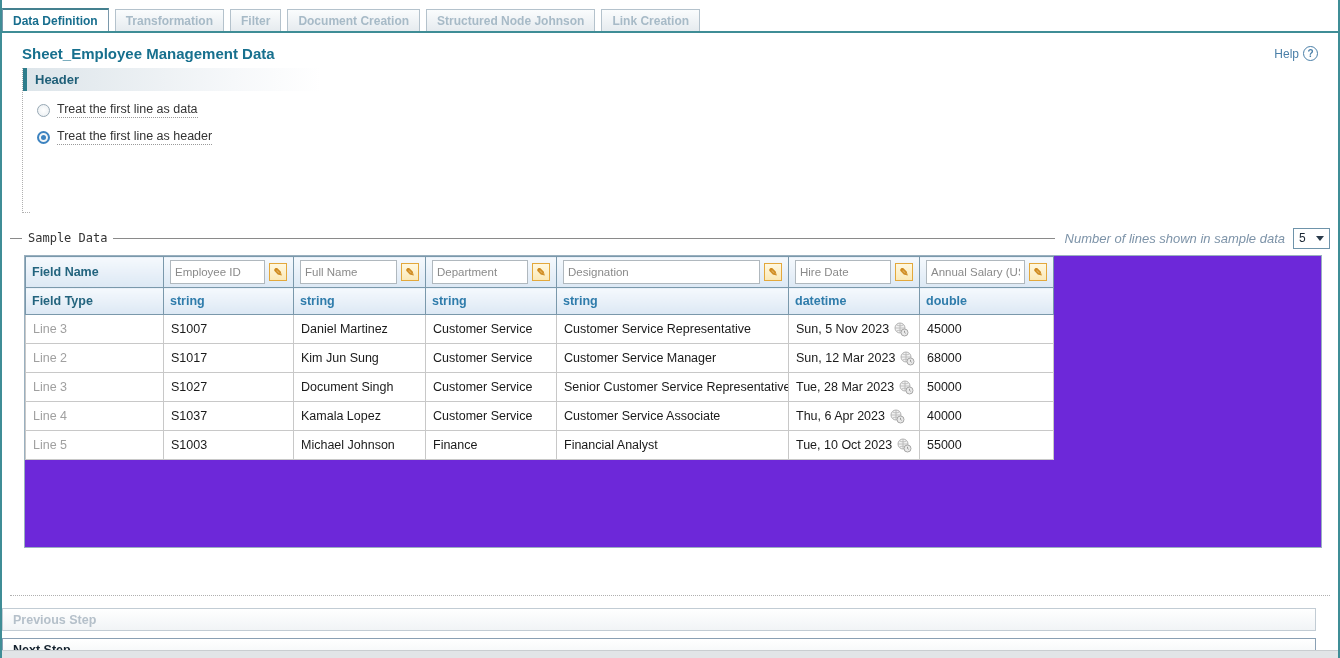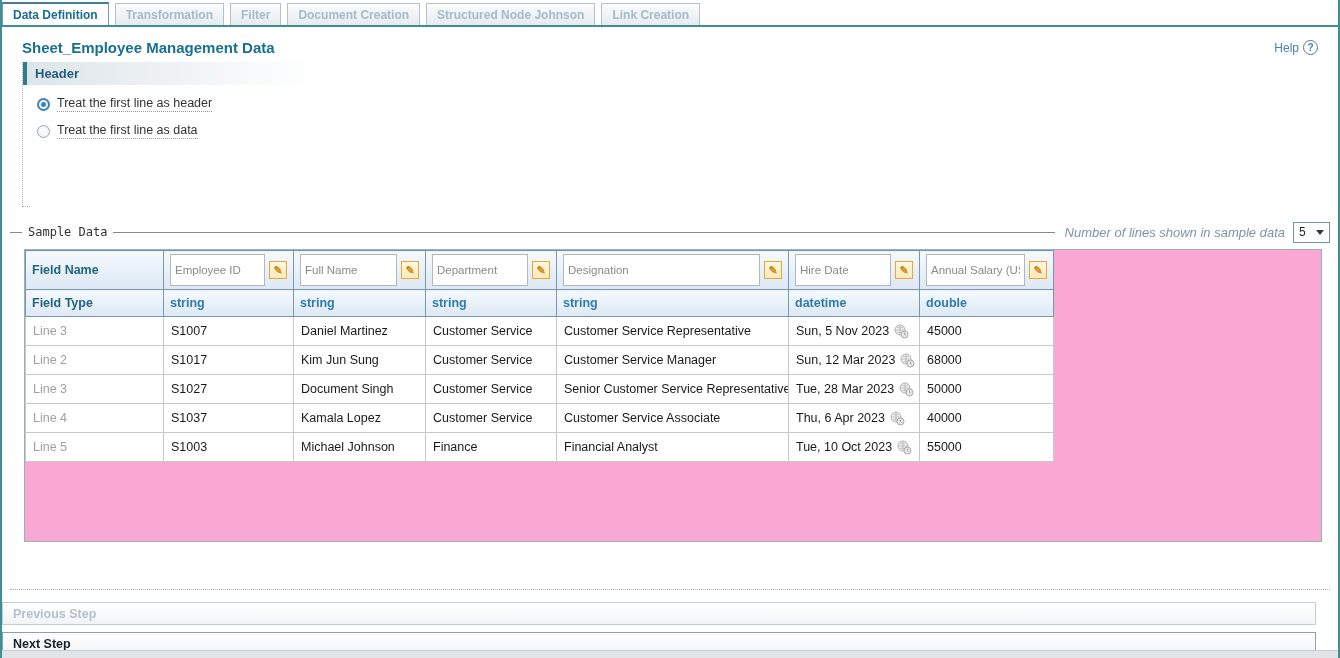--- a/index.html
+++ b/index.html
@@ -6,21 +6,21 @@
   html, body { width: 1340px; height: 658px; overflow: hidden; }
   body {
     font-family: "Liberation Sans", sans-serif;
     background: #ffffff;
     border-left: 2px solid #3f8d96;
     border-right: 2px solid #3f8d96;
     position: relative;
   }
 
   
-  .tabbar { display: flex; align-items: flex-end; height: 25px; padding-left: 0; }
+  .tabbar { display: flex; align-items: flex-end; height: 31px; padding-left: 0; }
   .tab {
     height: 22px; display: inline-flex; align-items: center;
     padding: 0 10px; margin-right: 6px;
     font-size: 12px; font-weight: bold; cursor: default;
     border: 1px solid #b4c2cc; border-bottom: none;
     background: linear-gradient(#fafcfd, #e6ebef);
     color: #a7bac7; white-space: nowrap;
   }
   .tab.active {
     background: #ffffff; color: #186e8e;
@@ -68,34 +68,34 @@
   .lines-select {
     width: 37px; height: 21px; border: 1px solid #6e93aa; background: #ffffff;
     display: inline-flex; align-items: center; justify-content: space-between;
     padding: 0 5px; font-size: 12px; color: #1a2633; cursor: pointer; flex: none;
   }
   .caret-down { width: 0; height: 0; border-left: 4px solid transparent; border-right: 4px solid transparent; border-top: 5px solid #2a3a4a; }
 
   
   .panel {
     margin-left: 22px; width: 1298px; height: 293px;
-    background: #f9a8d4; border: 1px solid #9ab0bf;
+    background: #6d28d9; border: 1px solid #9ab0bf;
   }
   table.sample { border-collapse: collapse; table-layout: fixed; width: 1028px; background: #ffffff; }
   table.sample td, table.sample th { overflow: hidden; white-space: nowrap; }
   tr.hdr th {
     background: linear-gradient(#f5f9fd, #dce8f4);
     border: 1px solid #7a98ab; text-align: left; padding: 3px 6px; height: 29px;
     font-size: 12.5px; font-weight: bold;
   }
   tr.hdr th.rowcap { color: #23647e; }
   tr.types th { height: 27px; color: #2f7cab; font-size: 12.5px; }
   .fieldbox { display: flex; align-items: center; gap: 4px; }
   .fieldbox input {
-    flex: 1; min-width: 0; height: 32px; border: 1px solid #b0b8be; background: #ffffff;
+    flex: 1; min-width: 0; height: 24px; border: 1px solid #b0b8be; background: #ffffff;
     color: #8a8a8a; font-size: 11.5px; padding: 0 4px; font-family: "Liberation Sans", sans-serif;
   }
   .edit-btn {
     width: 18px; height: 18px; flex: none; cursor: pointer;
     background: linear-gradient(#fff8e0, #fbe9b8); border: 1px solid #e3a83c;
     display: inline-flex; align-items: center; justify-content: center;
     font-size: 11px; color: #cf8a1f;
   }
   tr.data td { border: 1px solid #c8c8c8; height: 29px; padding: 3px 7px; font-size: 12.5px; color: #1a1a1a; background: #ffffff; }
   tr.data td.linecap { color: #a0a0a0; }
@@ -133,26 +133,26 @@
   <div class="page-title">Sheet_Employee Management Data</div>
   <div class="help-link">
     <span>Help</span>
     <span class="help-badge">?</span>
   </div>
 </div>
 
 <div class="header-group">
   <div class="header-caption">Header</div>
   <div class="radio-row">
+    <span class="radio-circle"></span>
+    <span class="radio-label">Treat the first line as data</span>
+  </div>
+  <div class="radio-row">
     <span class="radio-circle checked"></span>
     <span class="radio-label">Treat the first line as header</span>
-  </div>
-  <div class="radio-row">
-    <span class="radio-circle"></span>
-    <span class="radio-label">Treat the first line as data</span>
   </div>
 </div>
 
 <div class="legend-row">
   <div class="rule lead"></div>
   <div class="legend-text">Sample Data</div>
   <div class="rule fill"></div>
   <div class="lines-label">Number of lines shown in sample data</div>
   <div class="lines-select">
     <span>5</span>

